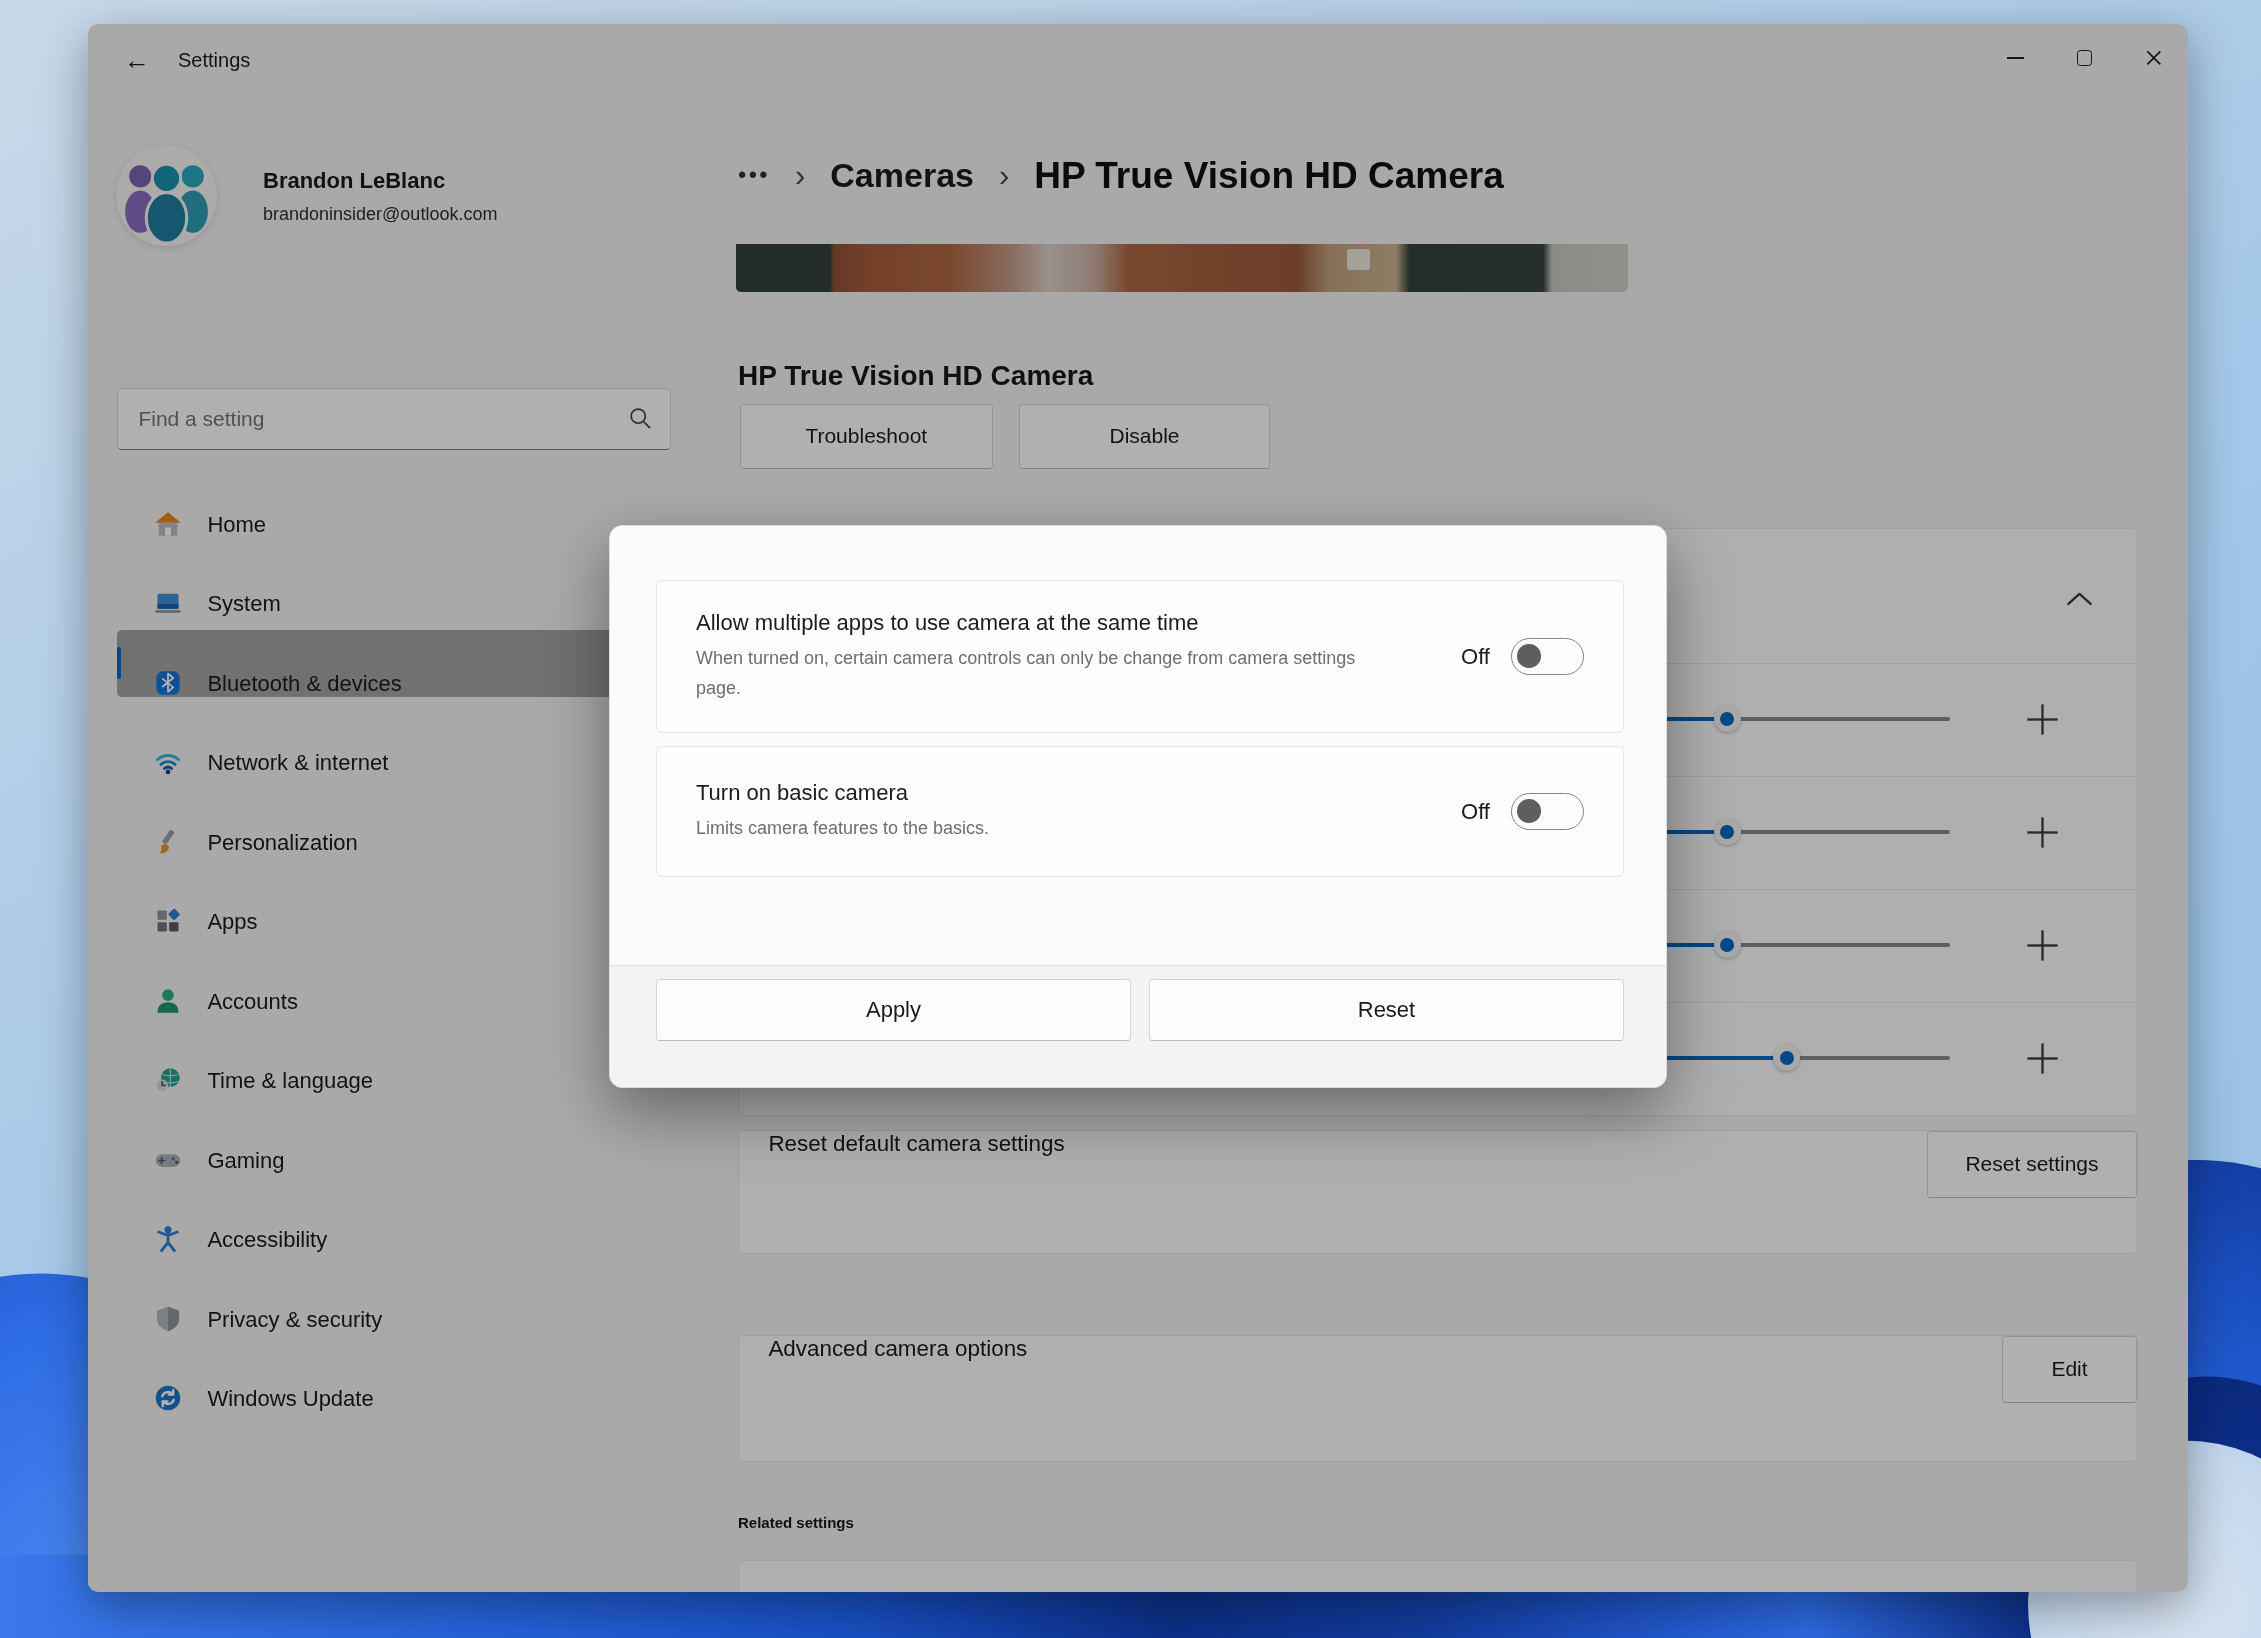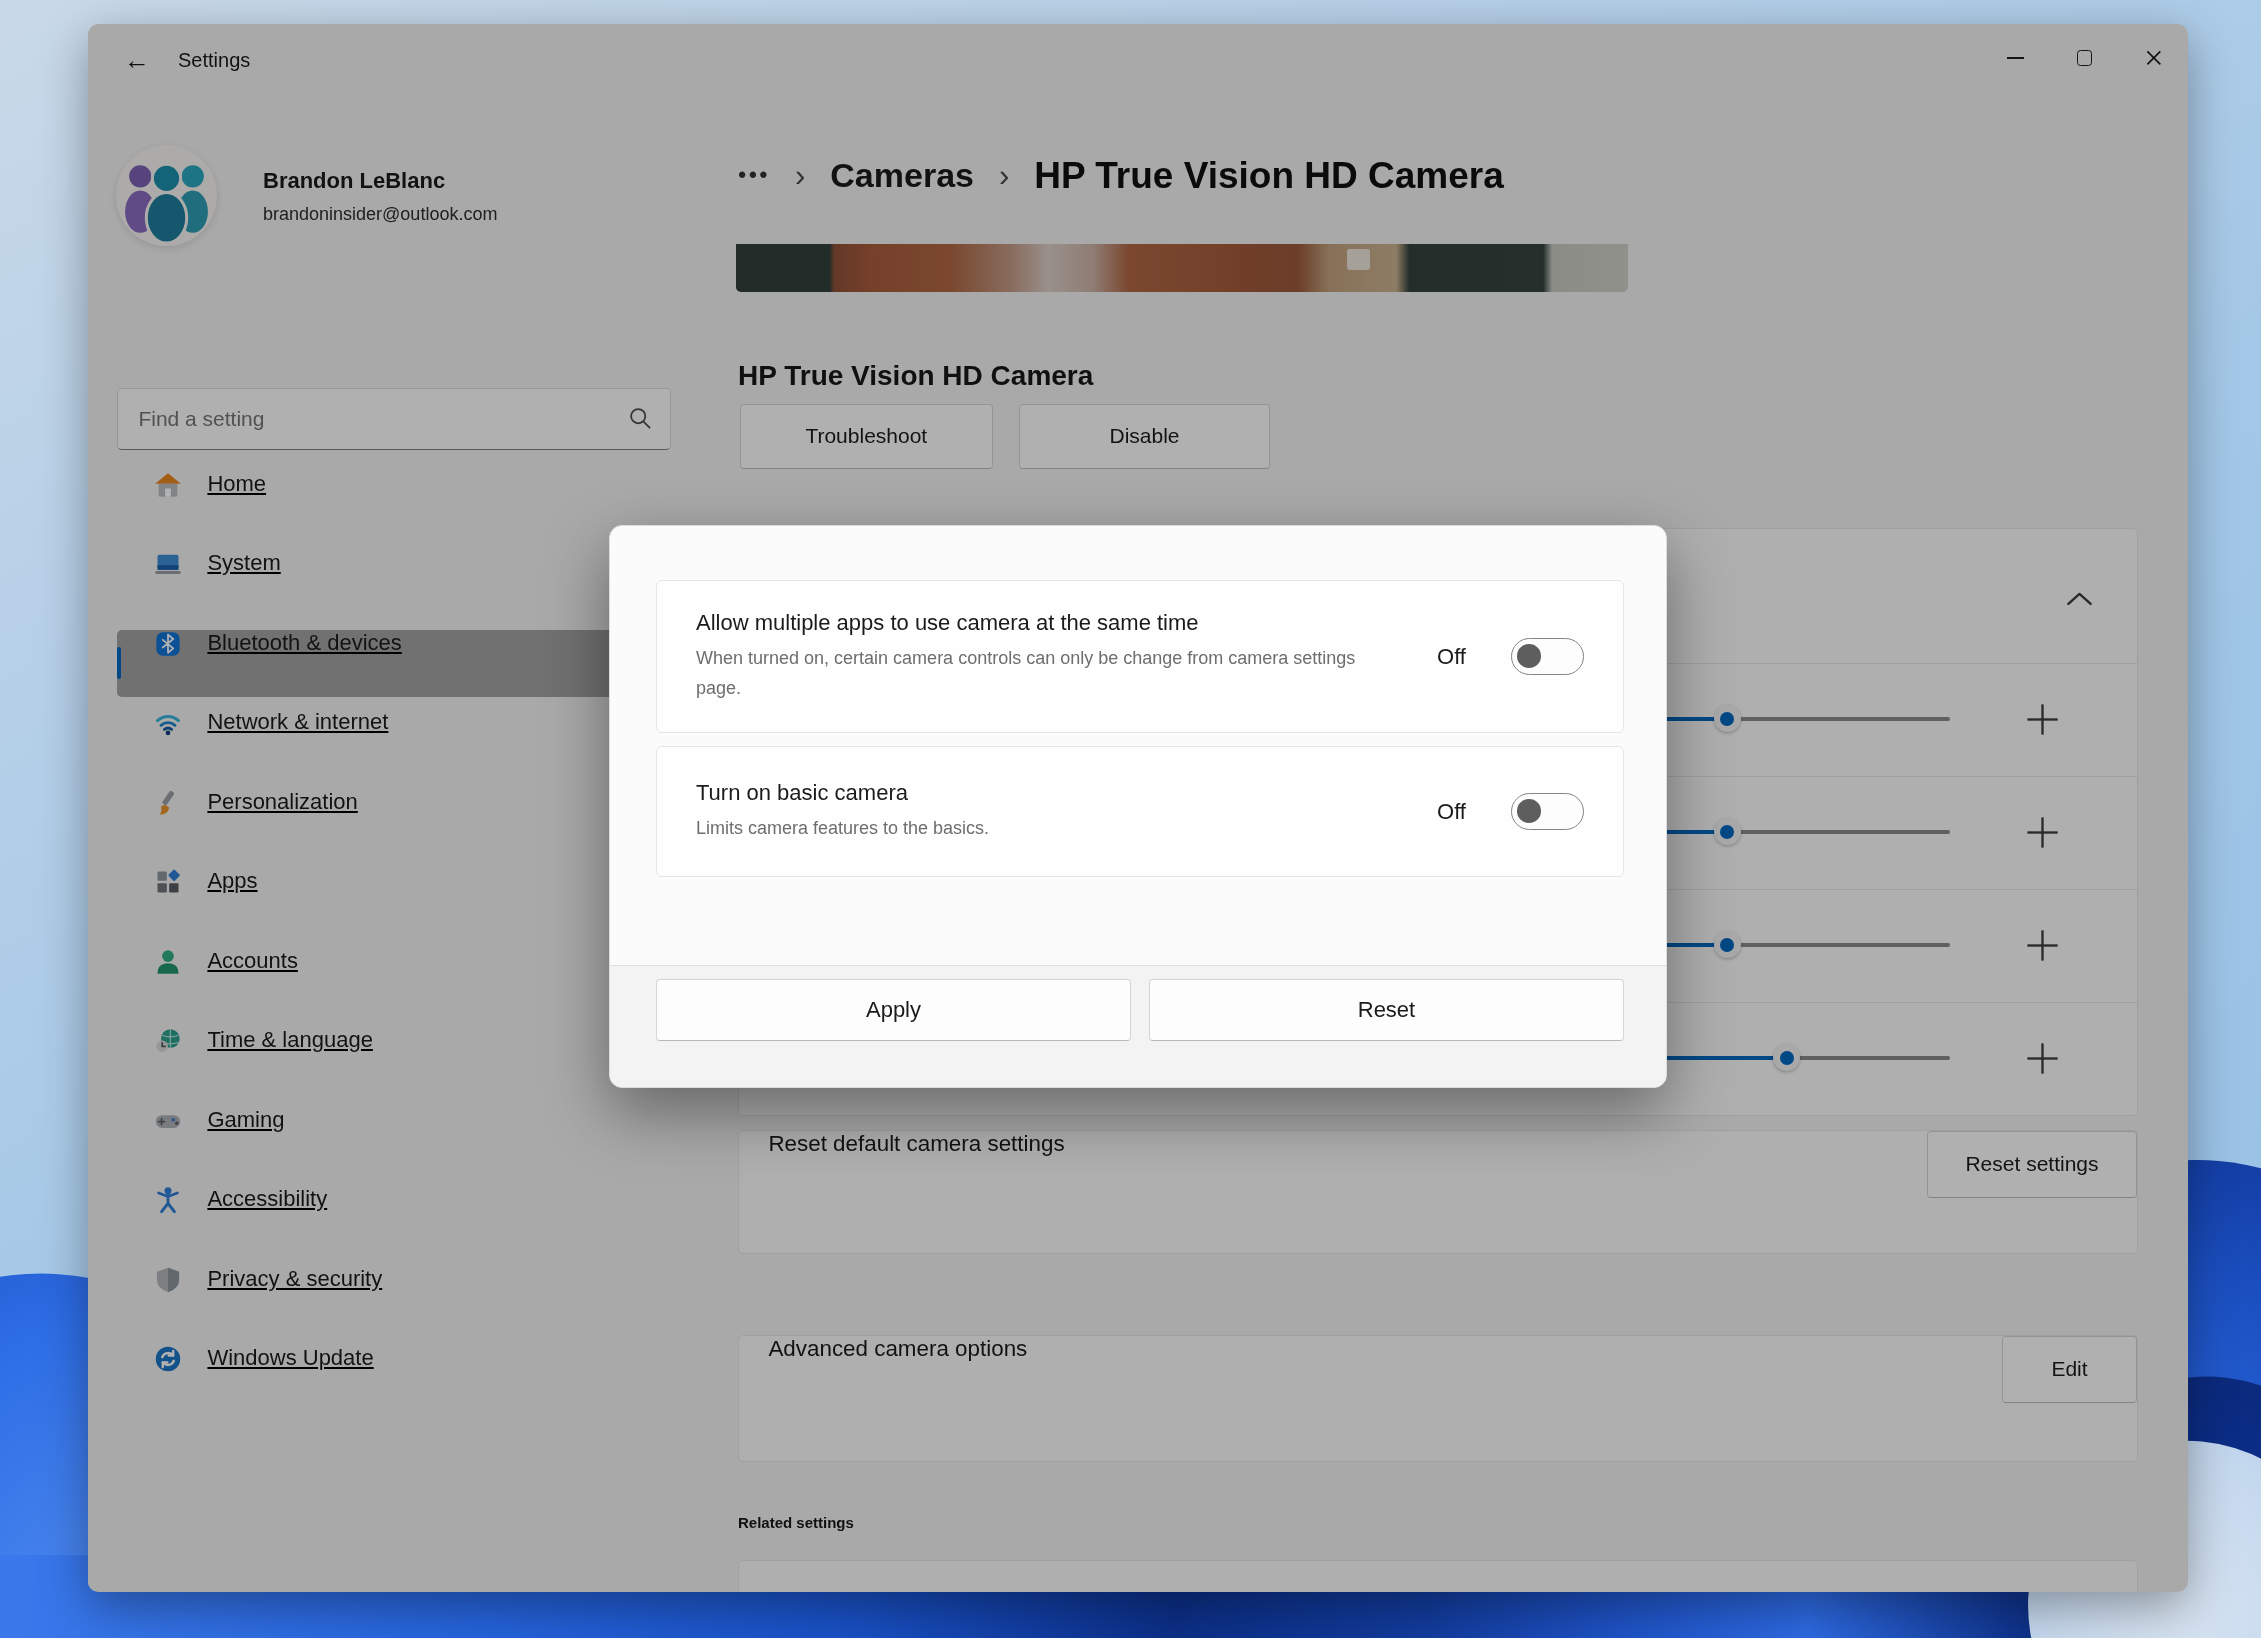--- a/index.html
+++ b/index.html
@@ -47,21 +47,21 @@
   .user-email { position:absolute; left:147px; top:59px; font-size:18px; color:#2e2e2e; }
   .search-box { position:absolute; left:29.4px; top:287px; width:554px; height:62px;
     background:#fdfdfd; border:0.6px solid #d9d9d9; border-bottom:1.8px solid #7e7e7e; border-radius:4.7px; }
   .search-box input { position:absolute; left:20px; top:0; width:471px; height:100%;
     border:none; outline:none; background:transparent; font-size:21px; color:#3c3c3c;
     font-family:"Liberation Sans", sans-serif; }
   .search-icon { position:absolute; right:17.7px; top:16.5px; }
 
   .nav { position:absolute; left:0; top:370px; width:100%; }
   .nav-item { position:absolute; left:29.4px; width:557px; height:67px; border-radius:4.7px;
-    display:flex; align-items:flex-start; cursor:pointer;text-decoration:underline; }
+    display:flex; align-items:flex-end; cursor:pointer; }
   .nav-item.selected { background:#a3a3a3; }
   .sel-pill { position:absolute; left:0; top:17.7px; width:4.1px; height:32px; border-radius:2.4px; }
   .nav-ic { width:28px; height:28px; margin-left:37px; flex:0 0 auto; }
   .nav-label { margin-left:25px; font-size:22px; color:#1b1b1b; }
 
   
   .content { position:absolute; left:650px; top:77px; right:50px; bottom:0; }
   .breadcrumb { position:absolute; left:0; top:54px; display:flex; align-items:center; }
   .bc-dots { font-size:23.6px; color:#333; letter-spacing:2.4px; }
   .bc-sep { font-size:31px; color:#4a4a4a; margin:0 25px; }
@@ -108,21 +108,21 @@
   .edit-btn { width:135px; }
 
   .related-h { position:absolute; left:0; top:1413px; font-size:15px; font-weight:700; color:#181818; }
   .stub-card { top:1459px; height:141px; border-radius:5.3px 5.3px 0 0; }
 
   
   .dialog { position:absolute; left:609px; top:525px; width:1058px; height:563px; z-index:20;
     background:#fbfbfb; border-radius:13px; border:0.6px solid #dcdcdc;
     box-shadow:0 23.6px 65px rgba(0,0,0,0.40); }
   .opt-card { position:absolute; left:46px; width:968px; background:#fefefe;
-    border:0.6px solid #e6e6e6; border-radius:5.9px; display:flex; align-items:center; padding:0 39px;gap:24px; }
+    border:0.6px solid #e6e6e6; border-radius:5.9px; display:flex; align-items:center; padding:0 39px; }
   .opt1 { top:54px; height:153px; }
   .opt2 { top:220px; height:131px; }
   .opt-text { flex:1; padding-right:23.6px; }
   .opt-title { font-size:22px; color:#1b1b1b; margin-bottom:8.2px; }
   .opt-desc { font-size:18px; color:#6e6e6e; line-height:29.4px; max-width:695px; }
   .opt-state { font-size:22px; color:#1b1b1b; margin-right:21px; }
   .toggle { position:relative; width:73px; height:37px; border:1.2px solid #858585;
     border-radius:19px; background:#fdfdfd; cursor:pointer; flex:0 0 auto; }
   .toggle .knob { position:absolute; left:5.3px; top:5.3px; width:23.6px; height:23.6px;
     border-radius:50%; background:#5e5e5e; }

